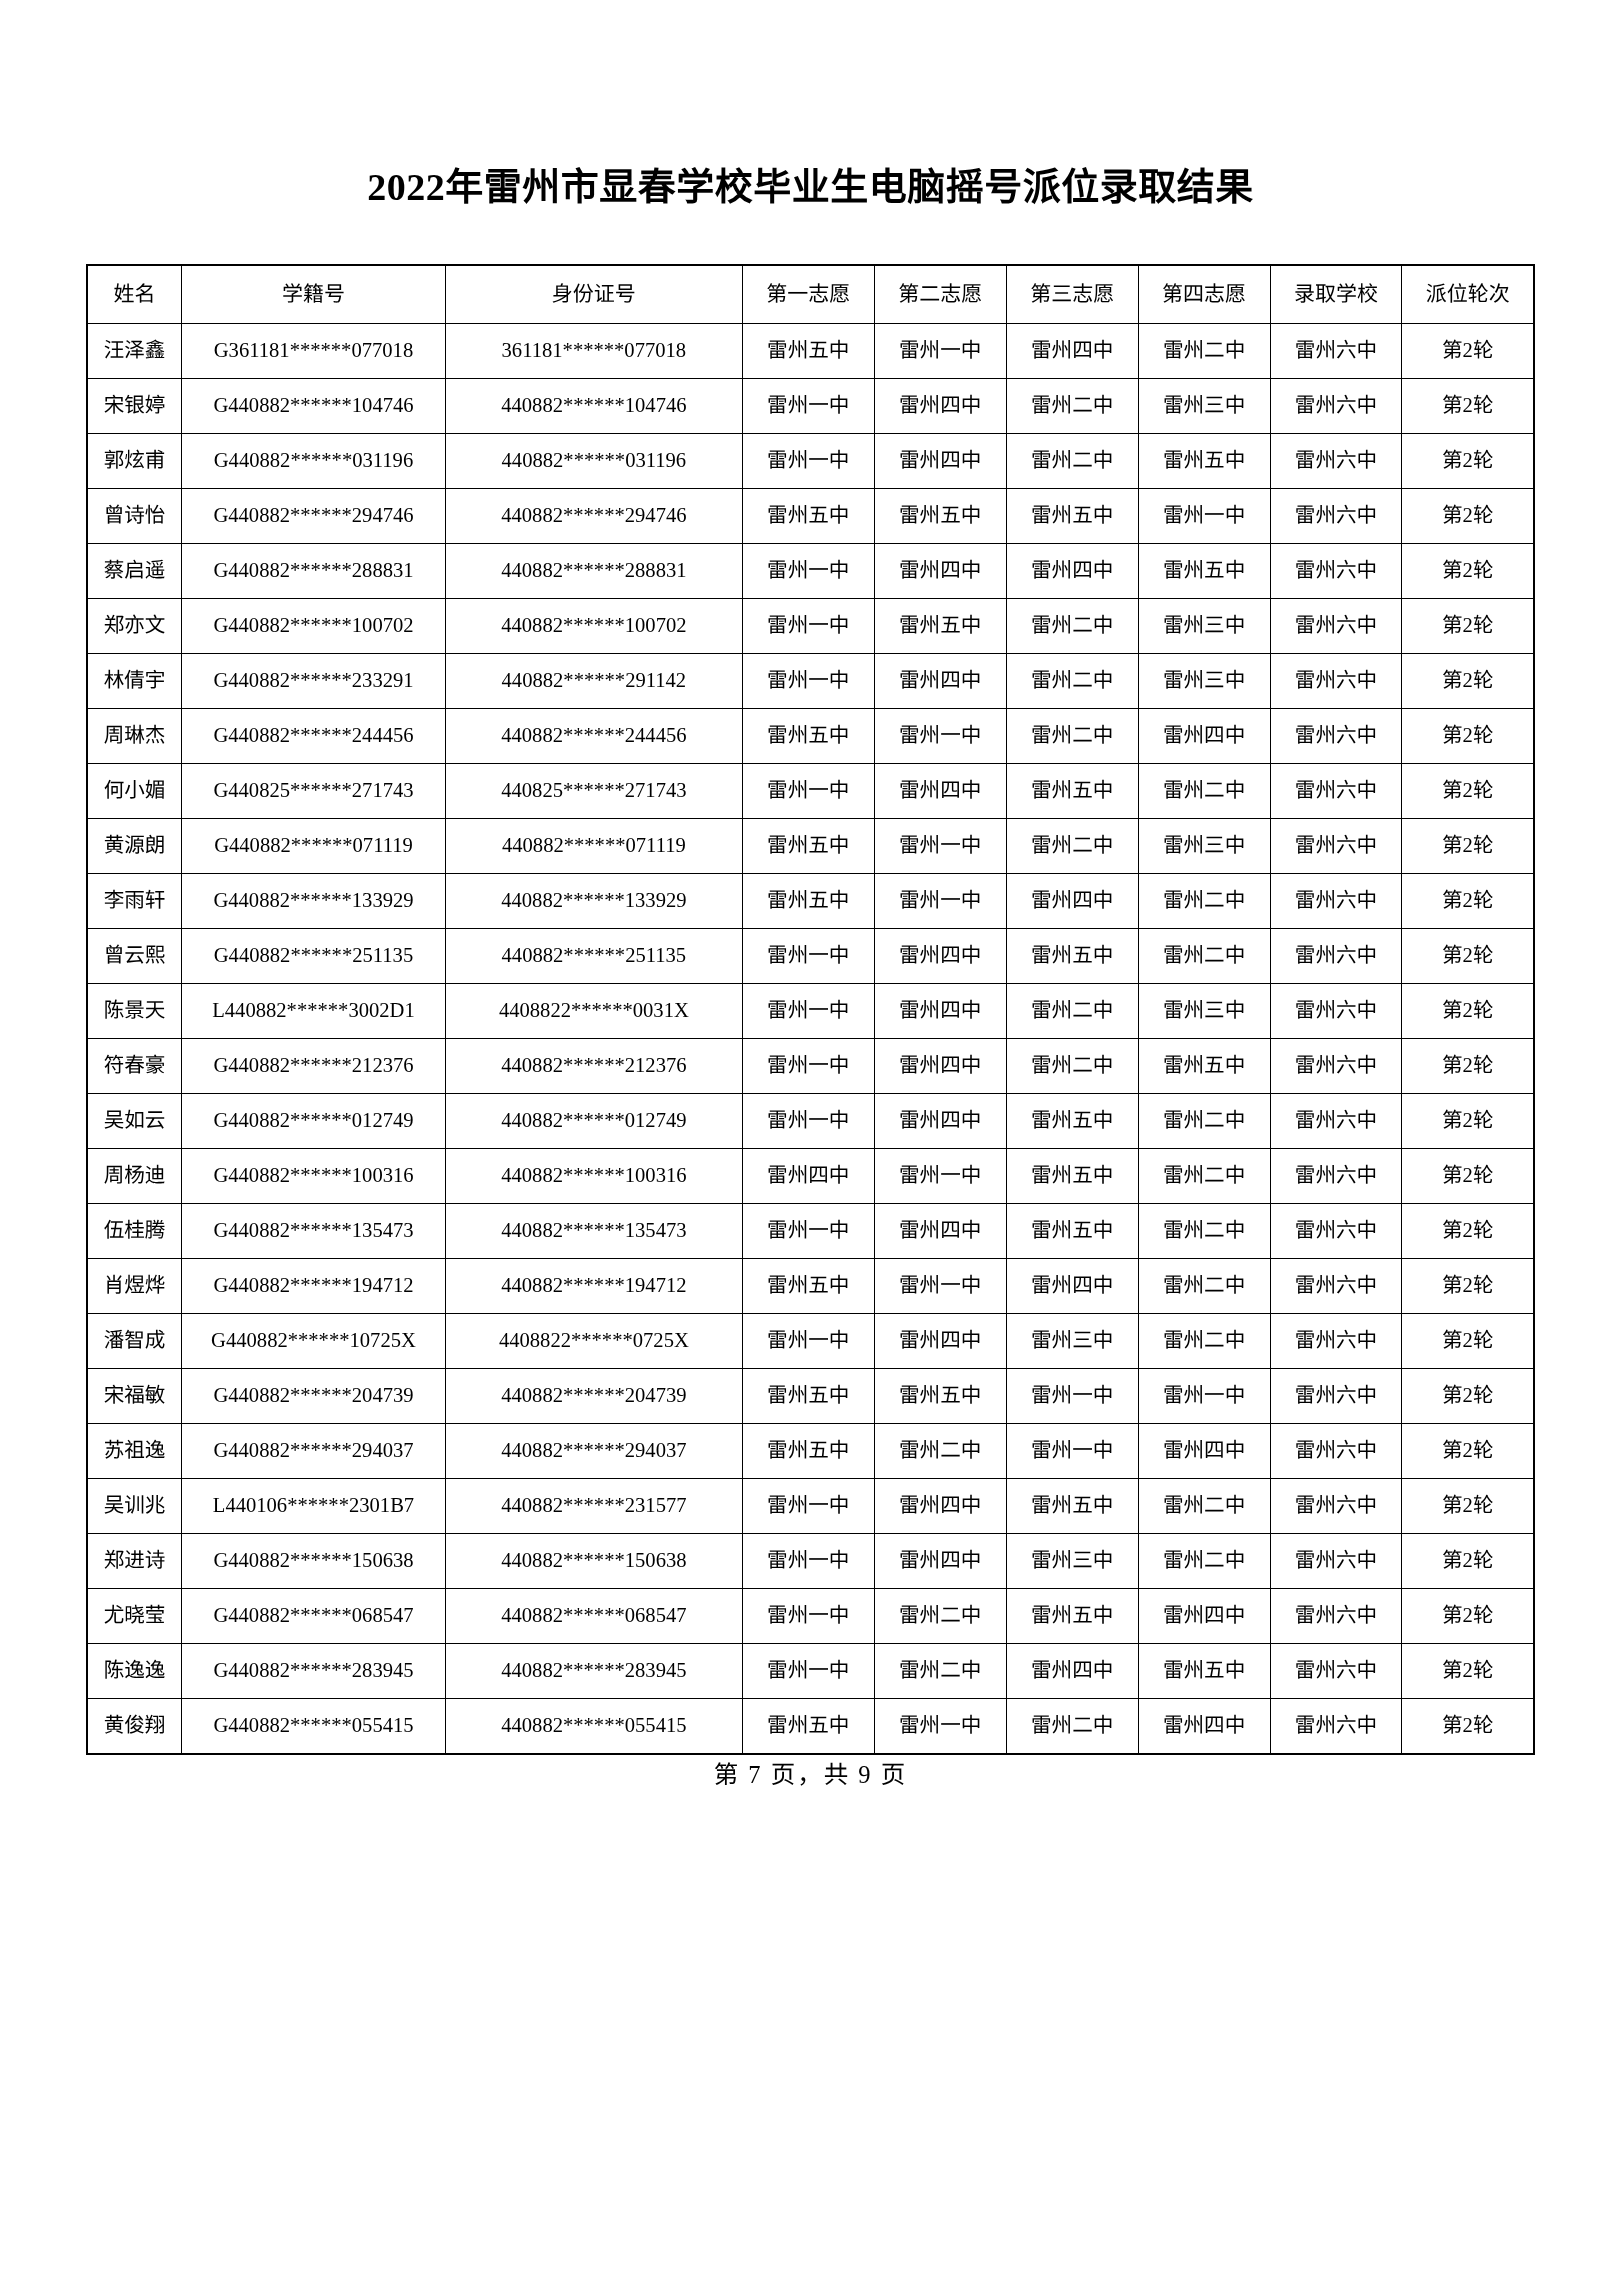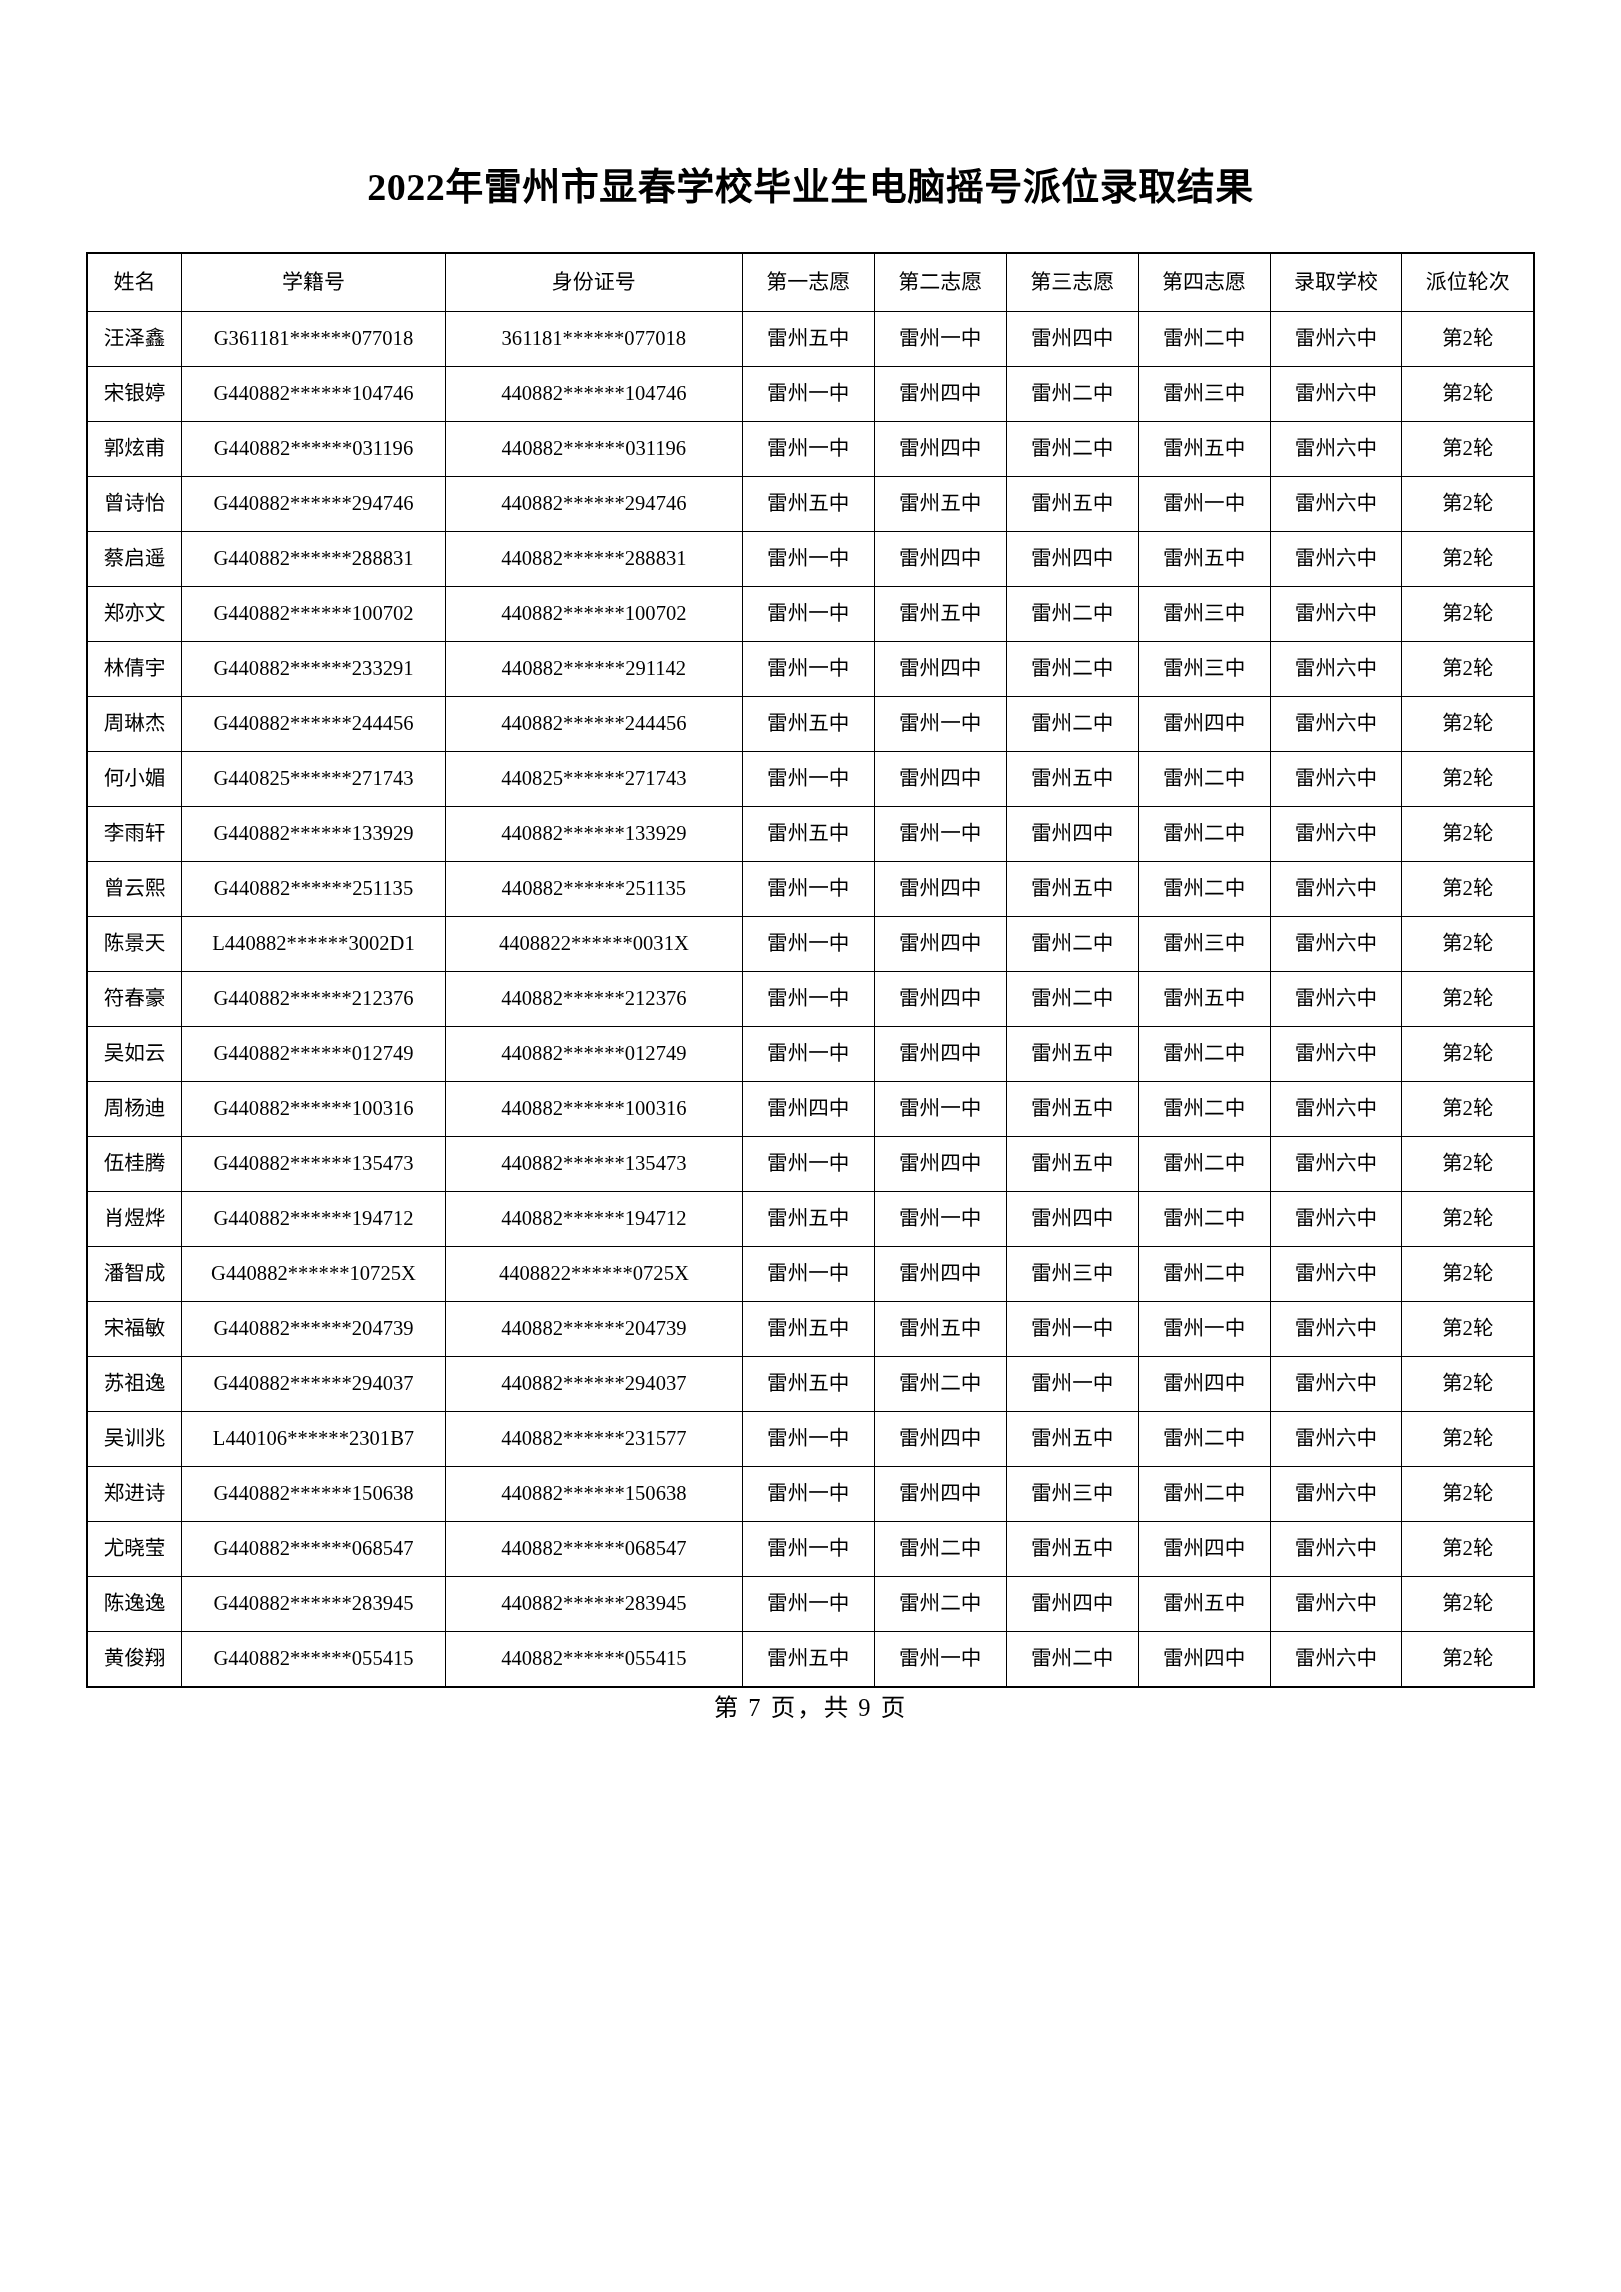--- a/index.html
+++ b/index.html
@@ -27,21 +27,21 @@
     margin: 0;
     padding-top: 165px;
     text-align: center;
     font-family: "Liberation Serif", "DejaVu Serif", serif;
     font-weight: bold;
     font-size: 38px;
     letter-spacing: 0.5px;
     line-height: 1.2;
   }
   .table-wrap {
-    margin-top: 41px;
+    margin-top: 53px;
     padding-left: 86px;
     padding-right: 86px;
   }
   table.result-table {
     border-collapse: collapse;
     width: 1449px;
     table-layout: fixed;
     border: 2.5px solid #000000;
   }
   table.result-table th,
@@ -211,20 +211,31 @@
             <td class="mono">G440825******271743</td>
             <td class="mono">440825******271743</td>
             <td>雷州一中</td>
             <td>雷州四中</td>
             <td>雷州五中</td>
             <td>雷州二中</td>
             <td>雷州六中</td>
             <td>第2轮</td>
           </tr>
           <tr>
+            <td>黄源朗</td>
+            <td class="mono">G440882******071119</td>
+            <td class="mono">440882******071119</td>
+            <td>雷州五中</td>
+            <td>雷州一中</td>
+            <td>雷州二中</td>
+            <td>雷州三中</td>
+            <td>雷州六中</td>
+            <td>第2轮</td>
+          </tr>
+          <tr>
             <td>李雨轩</td>
             <td class="mono">G440882******133929</td>
             <td class="mono">440882******133929</td>
             <td>雷州五中</td>
             <td>雷州一中</td>
             <td>雷州四中</td>
             <td>雷州二中</td>
             <td>雷州六中</td>
             <td>第2轮</td>
           </tr>

